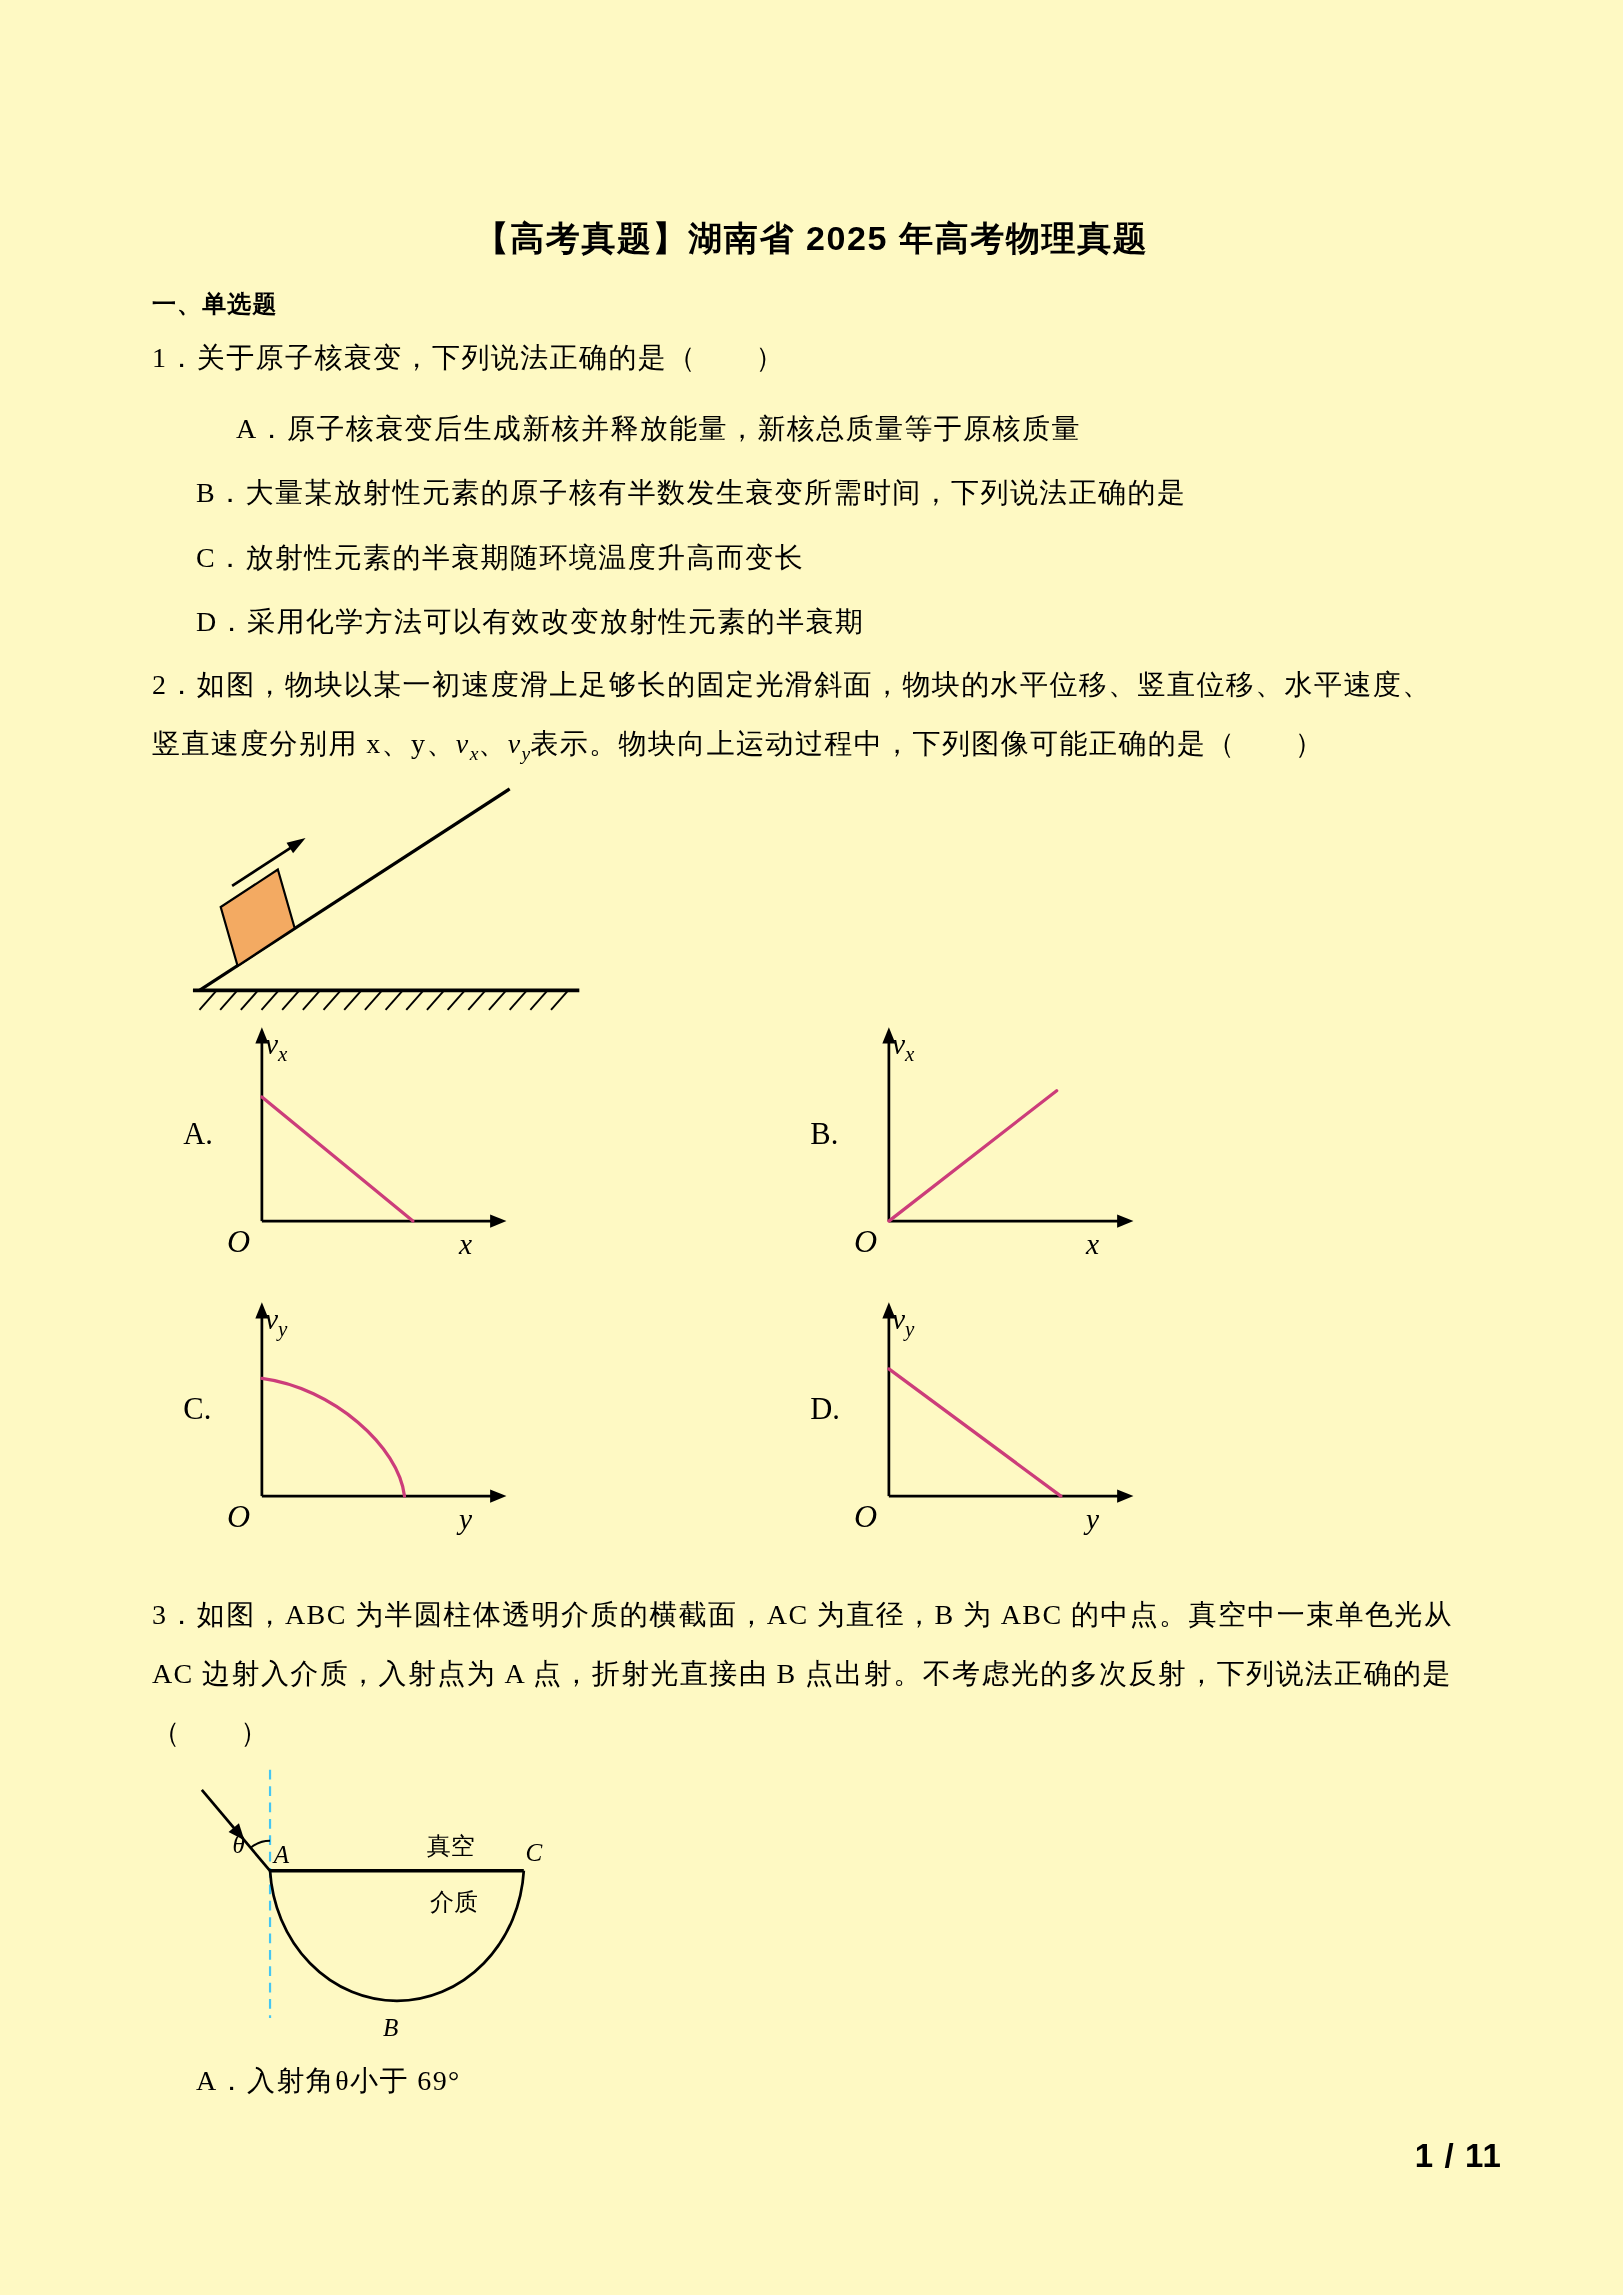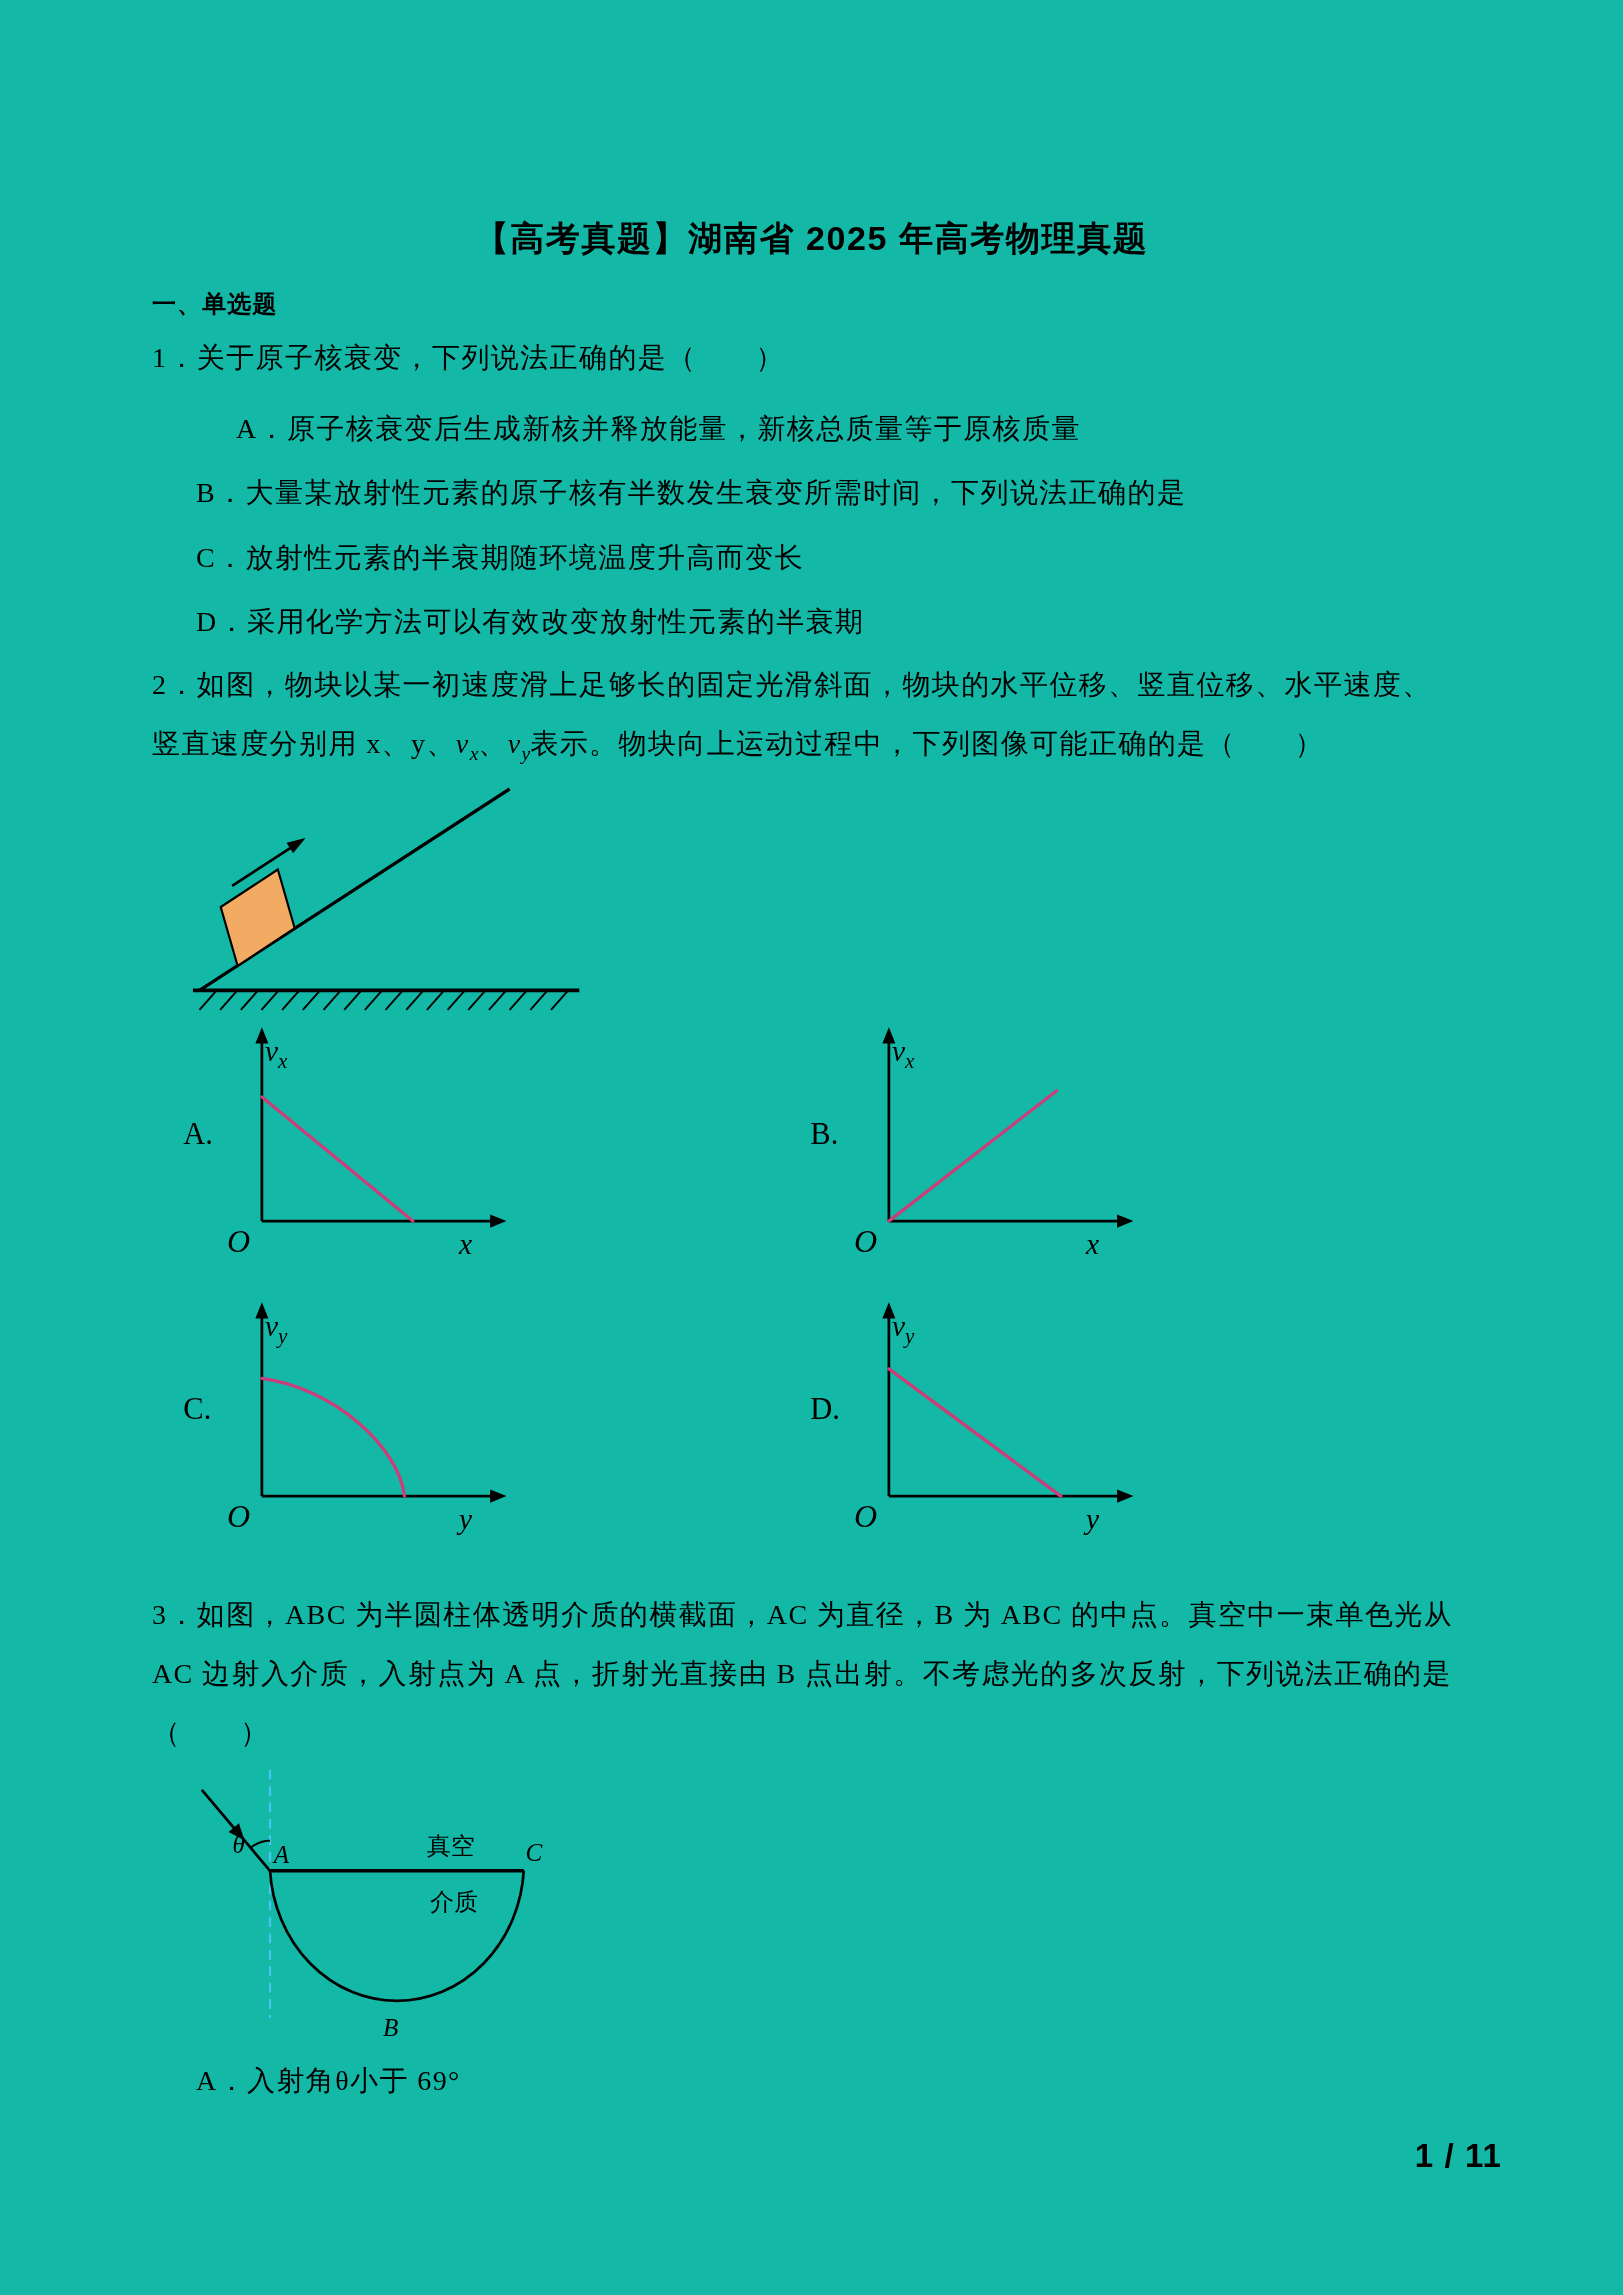--- a/index.html
+++ b/index.html
@@ -1,28 +1,28 @@
 <!DOCTYPE html>
 <html style="font-size:8.7px"><head>
 <meta charset="utf-8">
 <style>
   html,body{margin:0;padding:0;background:#fff;}
-  .page{position:relative;width:1623px;height:2295px;background:#14b8a6;color:#000;
+  .page{position:relative;width:1623px;height:2295px;background:#fef9c3;color:#000;
         font-family:"Liberation Serif",serif;overflow:hidden;}
   .title{position:absolute;left:0;right:0;top:216px;margin:0;text-align:center;
          font-family:"Liberation Sans",sans-serif;font-size:34px;font-weight:700;letter-spacing:1.6px;}
   .heading{position:absolute;left:152px;top:288px;font-family:"Liberation Sans",sans-serif;
            font-size:24px;font-weight:700;letter-spacing:1.1px;}
   .text{position:absolute;font-size:28px;letter-spacing:1.4px;white-space:nowrap;}
   .vi{font-style:italic;}
   .vsub{font-style:italic;font-size:19.6px;vertical-align:-6.5px;letter-spacing:0;}
   .graph{position:absolute;width:360px;height:256px;}
   .glabel{position:absolute;left:3.3px;top:92px;font-size:30.5px;}
   .gsvg{position:absolute;left:57px;top:0;}
-  .vlab{position:absolute;left:85px;top:3.3px;font-size:29.4px;font-style:italic;letter-spacing:0;margin-top:7px;}
+  .vlab{position:absolute;left:85px;top:3.3px;font-size:29.4px;font-style:italic;letter-spacing:0;}
   .vlab sub{font-size:21px;font-style:italic;}
   .olab{position:absolute;left:47px;top:198px;font-size:32px;font-style:italic;}
   .xlab{position:absolute;left:279px;top:203px;font-size:29.4px;font-style:italic;}
   .axis{stroke:#000;stroke-width:5;fill:none;}
   .arrowhead{fill:#000;stroke:none;}
   .curve{fill:none;stroke-width:6;stroke-linecap:round;}
   .figline{stroke:#000;fill:none;}
   .svgtext{font-family:"Liberation Serif",serif;font-size:44px;}
   .svgitalic{font-style:italic;font-size:46px;}
   .pagenum{position:absolute;right:121px;top:2137px;font-family:"Liberation Sans",sans-serif;

